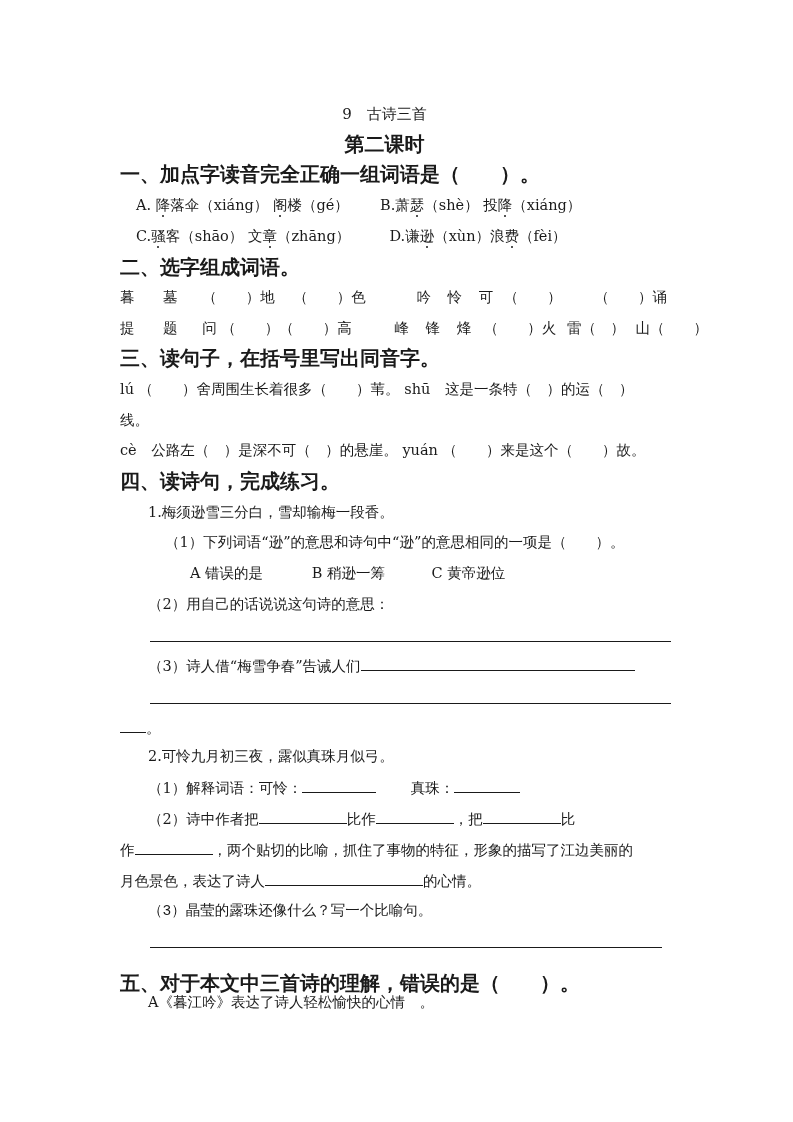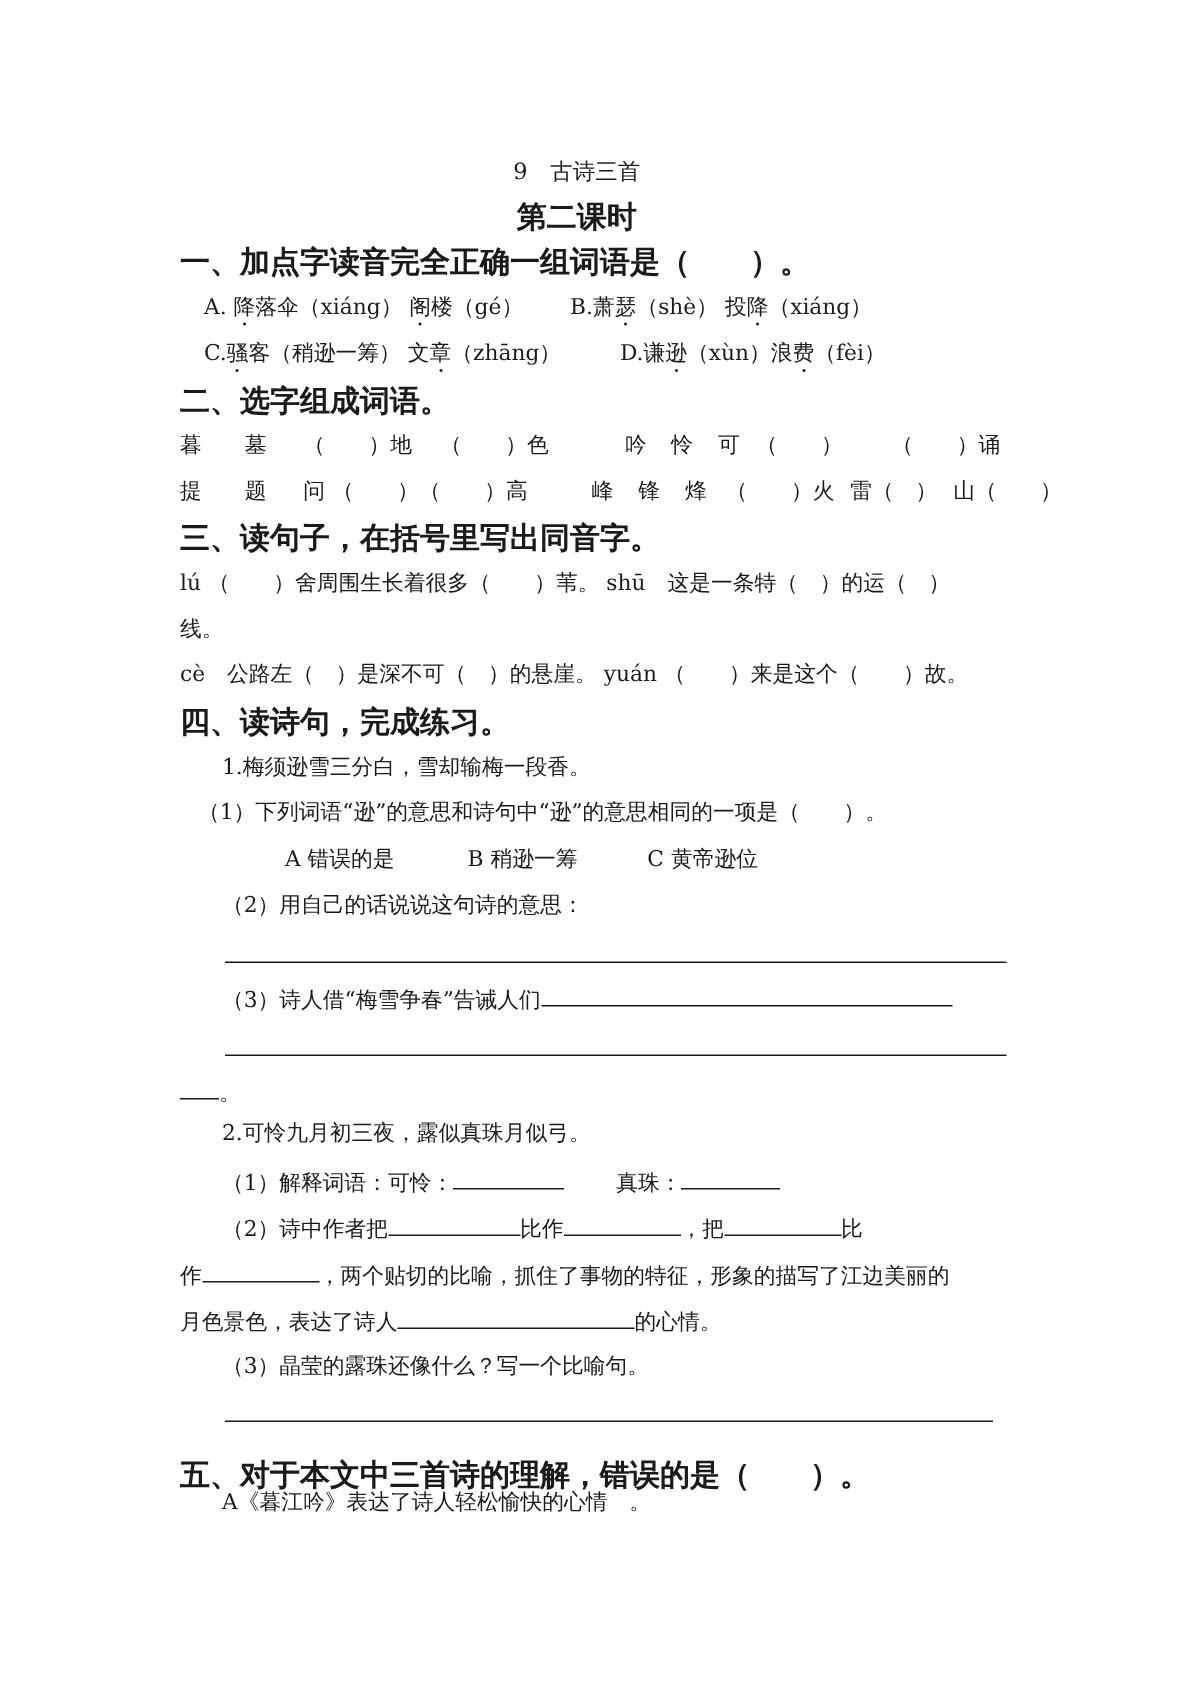--- a/index.html
+++ b/index.html
@@ -34,21 +34,21 @@
     <span></span><span class="dot">阁</span><span>楼（gé）</span>
   </span>
   <span class="gap" style="width:22px;"></span>
   <span>
     <span>B.</span><span>萧</span><span class="dot">瑟</span><span>（shè）</span>
     <span>投</span><span class="dot">降</span><span>（xiáng）</span>
   </span>
 </div>
 <div class="line" style="left:136px; top:226px;">
   <span>
-    <span>C.</span><span></span><span class="dot">骚</span><span>客（稍逊一筹）</span>
+    <span>C.</span><span></span><span class="dot">骚</span><span>客（shāo）</span>
     <span>文</span><span class="dot">章</span><span>（zhāng）</span>
   </span>
   <span class="gap" style="width:30px;"></span>
   <span>
     <span>D.</span><span>谦</span><span class="dot">逊</span><span>（xùn）</span><span>浪</span><span class="dot">费</span><span>（fèi）</span>
   </span>
 </div>
 
 <div class="line heading" style="left:120px; top:257px;">二、选字组成词语。</div>
 <div class="line" style="left:120px; top:287px;">
@@ -85,21 +85,21 @@
 <div class="line" style="left:120px; top:410px;">线。</div>
 <div class="line" style="left:120px; top:440px;">
   <span>cè</span><span class="gap" style="width:10px;"></span>
   <span>公路左（　）是深不可（　）的悬崖。</span>
   <span>yuán</span>
   <span>（　　）来是这个（　　）故。</span>
 </div>
 
 <div class="line heading" style="left:120px; top:471px;">四、读诗句，完成练习。</div>
 <div class="line" style="left:148px; top:502px;">1.梅须逊雪三分白，雪却输梅一段香。</div>
-<div class="line" style="left:132px; top:532px;">（1）下列词语“逊”的意思和诗句中“逊”的意思相同的一项是（　　）。</div>
+<div class="line" style="left:165px; top:532px;">（1）下列词语“逊”的意思和诗句中“逊”的意思相同的一项是（　　）。</div>
 <div class="line" style="left:190px; top:563px;">
   <span>A 错误的是</span><span class="gap" style="width:44px;"></span>
   <span>B 稍逊一筹</span><span class="gap" style="width:42px;"></span>
   <span>C 黄帝逊位</span>
 </div>
 <div class="line" style="left:148px; top:594px;">（2）用自己的话说说这句诗的意思：</div>
 <div class="rule" style="left:150px; top:641px; width:521px;"></div>
 <div class="line" style="left:148px; top:655px;text-align:center;">
   <span>（3）诗人借“梅雪争春”告诫人们</span><span class="blank" style="width:274px;"></span>
 </div>
@@ -115,17 +115,17 @@
 </div>
 <div class="line" style="left:148px; top:808px;">
   <span>（2）诗中作者把</span><span class="blank" style="width:88px;"></span><span>比作</span><span class="blank" style="width:78px;"></span><span>，把</span><span class="blank" style="width:78px;"></span><span>比</span>
 </div>
 <div class="line" style="left:120px; top:839px;">
   <span>作</span><span class="blank" style="width:78px;"></span><span>，两个贴切的比喻，抓住了事物的特征，形象的描写了江边美丽的</span>
 </div>
 <div class="line" style="left:120px; top:870px;">
   <span>月色景色，表达了诗人</span><span class="blank" style="width:158px;"></span><span>的心情。</span>
 </div>
-<div class="line" style="left:148px; top:901px;">（3）晶莹的露珠还像什么？写一个比喻句。</div>
+<div class="line" style="left:148px; top:901px;font-family:Liberation Mono, monospace;">（3）晶莹的露珠还像什么？写一个比喻句。</div>
 <div class="rule" style="left:150px; top:947px; width:512px;"></div>
 
 <div class="line heading" style="left:120px; top:961px;margin-top:12px;">五、对于本文中三首诗的理解，错误的是（　　）。</div>
 <div class="line" style="left:148px; top:992px;">A《暮江吟》表达了诗人轻松愉快的心情　。</div>
 
 </body></html>

